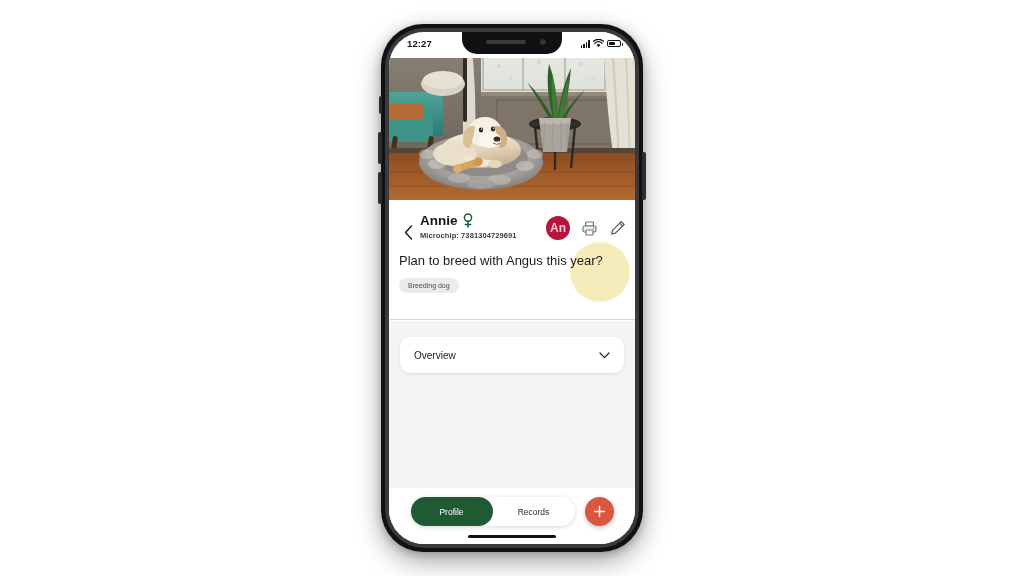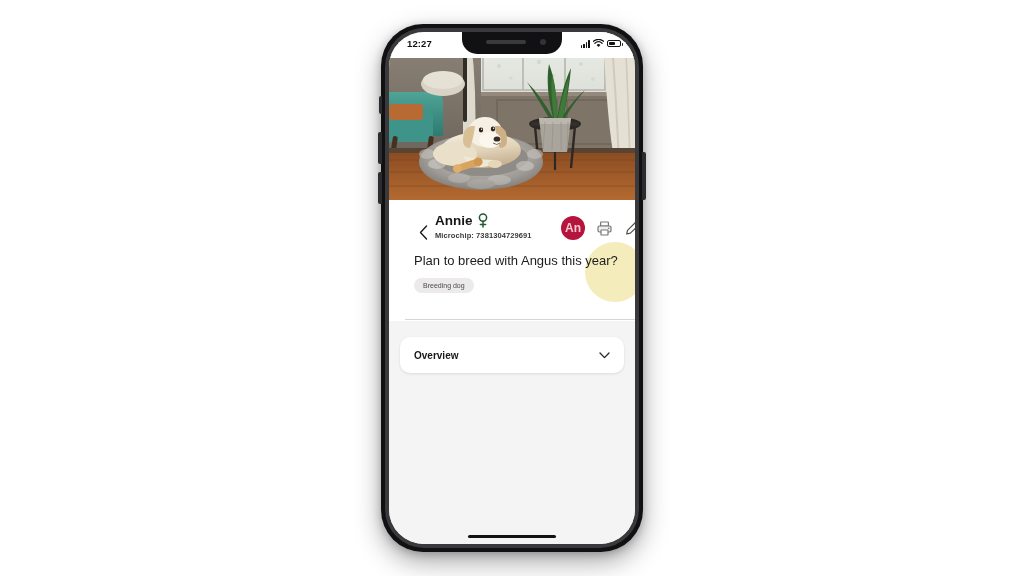--- a/index.html
+++ b/index.html
@@ -109,21 +109,21 @@
   
   #hero-photo {
     position: absolute; left: 0; top: 0;
     width: 246px; height: 168px;
     overflow: hidden;
   }
   #hero-photo svg { display: block; width: 246px; height: 168px; }
 
   
   #profile-header {
-    position: absolute; left: 16px; top: 168px;
+    position: absolute; left: 1px; top: 168px;
     width: 246px; height: 120px;
     background: #ffffff;
     border-bottom: 1px solid #d6d6d6;
     z-index: 4;
   }
   #back-button {
     position: absolute; left: 8px; top: 22px;
     width: 20px; height: 20px;
     display: flex; align-items: center; justify-content: center;
     cursor: pointer;
@@ -192,21 +192,21 @@
   .accordion-card {
     background: #ffffff;
     border-radius: 10px;
     height: 36px;
     margin-bottom: 16px;
     display: flex; align-items: center; justify-content: space-between;
     padding: 0 14px;
     box-shadow: 0 1px 3px rgba(0,0,0,0.10);
     cursor: pointer;
   }
-  .accordion-title { font-size: 10px; font-weight: bold; color: #181818; text-align: center; }
+  .accordion-title { font-size: 10px; font-weight: normal; color: #181818; text-align: center; }
 
   
   #bottom-bar {
     position: absolute; left: 0; bottom: 0;
     width: 246px; height: 56px;
     background: #ffffff;
     display: flex; align-items: flex-start; justify-content: center;
     gap: 10px;
     padding-top: 9px;
     z-index: 8;
@@ -487,18 +487,30 @@
             <span class="accordion-title">Overview</span>
             <svg width="11" height="7" viewBox="0 0 11 7">
               <path d="M1 1 L5.5 5.6 L10 1" stroke="#232323" stroke-width="1.3" fill="none" stroke-linecap="round" stroke-linejoin="round"></path>
             </svg>
           </div>
 
 
         </div>
       </div>
 
+      <div id="bottom-bar">
+        <div id="segmented-toggle">
+          <div class="seg active">Profile</div>
+          <div class="seg inactive">Records</div>
+        </div>
+        <div id="fab">
+          <svg width="13" height="13" viewBox="0 0 13 13">
+            <line x1="6.5" y1="1.6" x2="6.5" y2="11.4" stroke="#fff" stroke-width="1.5" stroke-linecap="round"></line>
+            <line x1="1.6" y1="6.5" x2="11.4" y2="6.5" stroke="#fff" stroke-width="1.5" stroke-linecap="round"></line>
+          </svg>
+        </div>
+      </div>
 
       <div id="home-indicator"></div>
 
     </div>
   </div>
 </div>
 
 </body></html>

